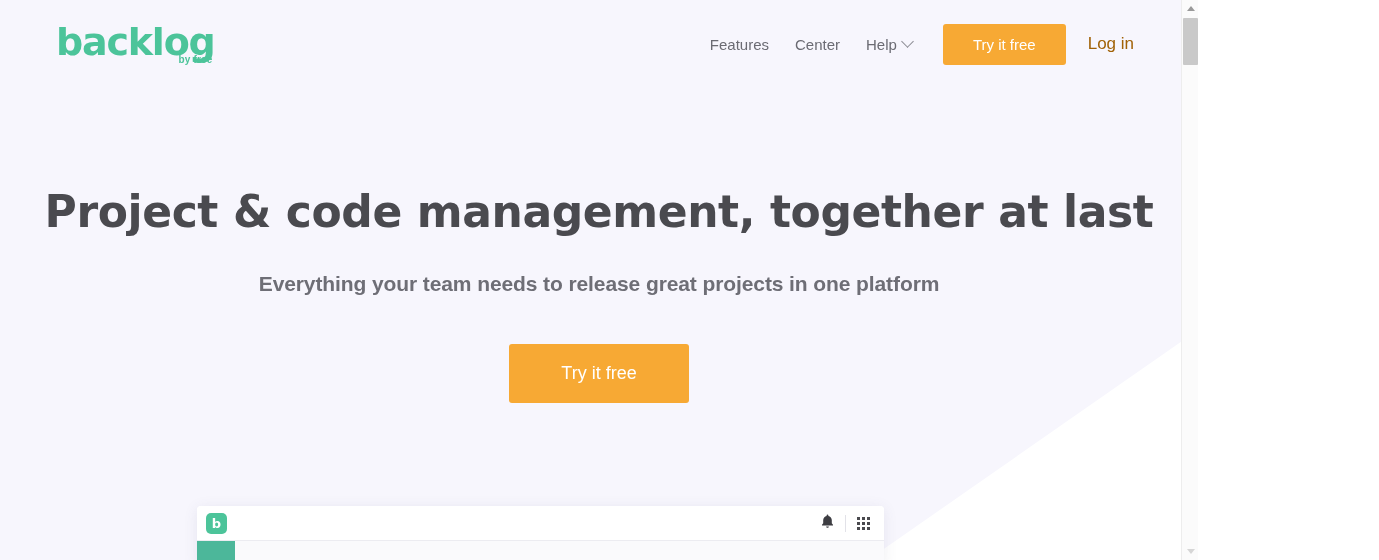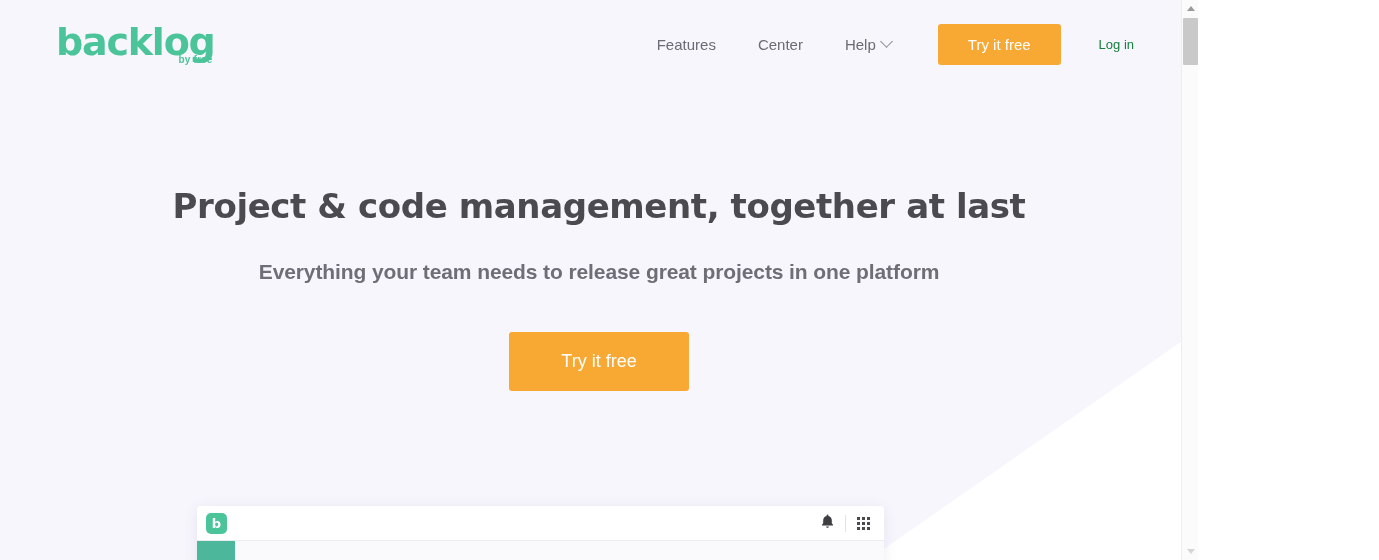--- a/index.html
+++ b/index.html
@@ -65,21 +65,21 @@
     letter-spacing: 0.2px;
     margin-top: -6px;
     margin-right: 2px;
   }
 
   .nav {
     margin-left: auto;
     margin-right: 56px;
     display: flex;
     align-items: center;
-    gap: 16px;
+    gap: 0;
     justify-content: flex-end;
   }
   .nav-item {
     display: flex;
     align-items: center;
     gap: 6px;
     font-size: 15px;
     color: #6b6b73;
     padding: 8px 13px;
     cursor: pointer;
@@ -103,36 +103,36 @@
     font-size: 15px;
     padding: 12px 30px;
     border: none;
     border-radius: 3px;
     cursor: pointer;
     white-space: nowrap;
     font-family: inherit;
   }
 
   .nav-login {
-    font-size: 13px;
-    color: #15803d;
+    font-size: 17px;
+    color: #a16207;
     padding: 8px 8px;
     cursor: pointer;
     white-space: nowrap;
   }
 
   
   .hero {
     position: relative;
     z-index: 4;
     text-align: center;
     padding-top: 98px;
   }
   .hero h1 {
-    font-size: 34px;
+    font-size: 44px;
     font-weight: 700;
     color: #4a4a4f;
     letter-spacing: -0.4px;
     line-height: 1.2;
     font-family: "DejaVu Sans", sans-serif;
   }
   .hero-sub {
     margin-top: 33px;
     font-size: 21px;
     color: #6e6e76;

